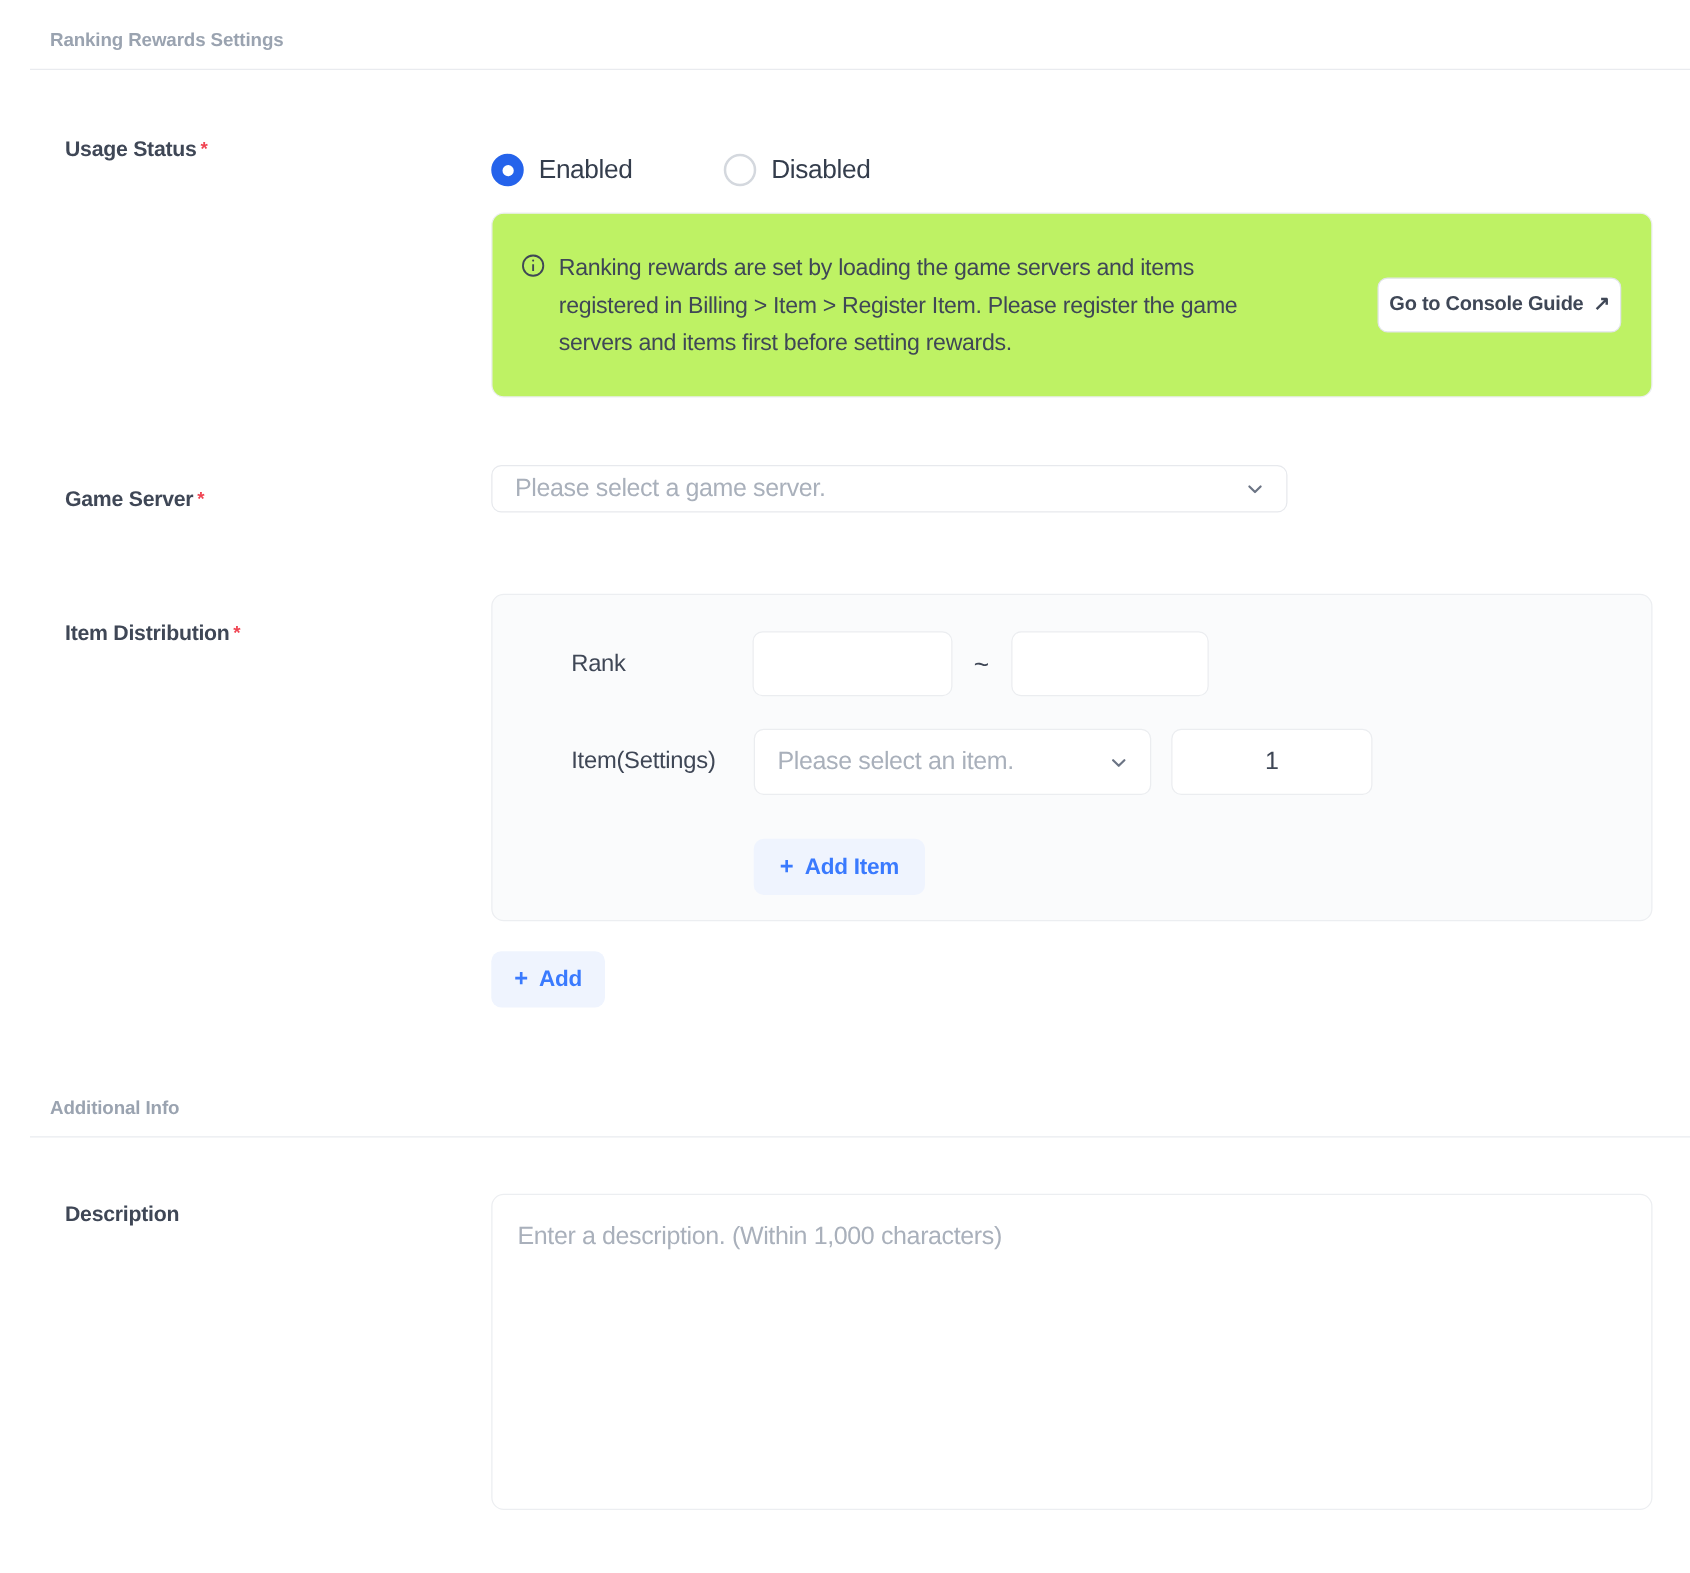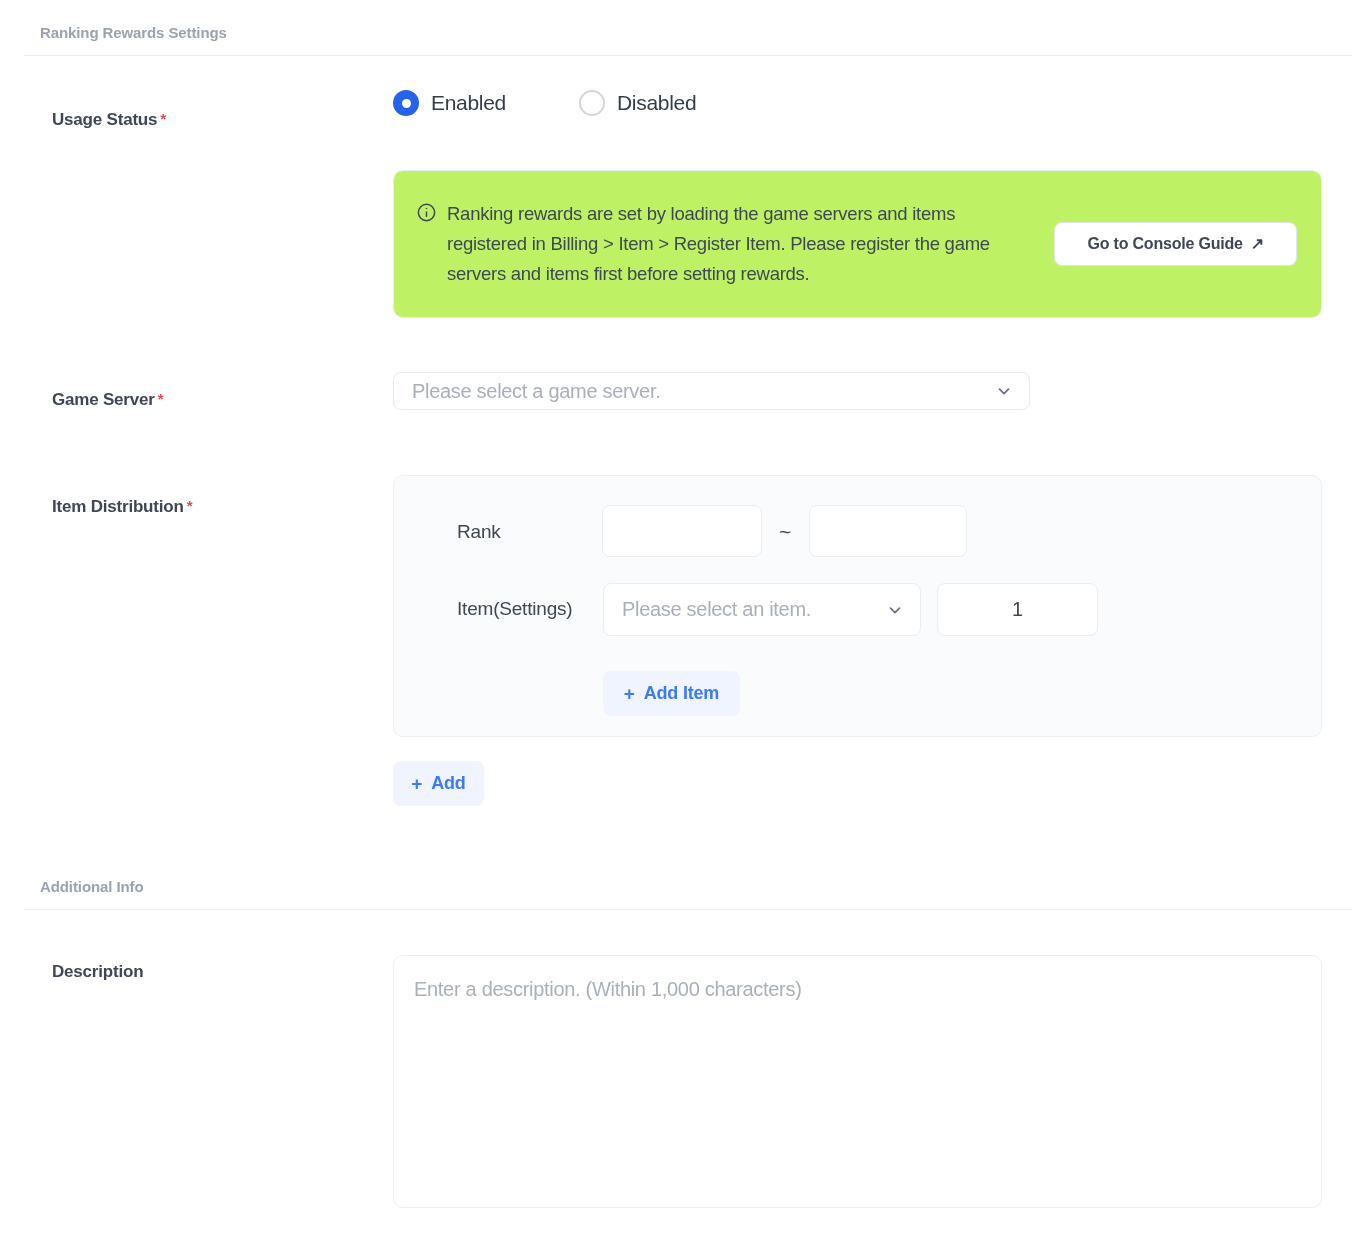--- a/index.html
+++ b/index.html
@@ -113,21 +113,21 @@
     line-height: 30px;
     color: #3f4756;
     letter-spacing: -0.25px;
     max-width: 575px;
   }
   .guide-btn {
     flex: none;
     background: #ffffff;
     border: 1px solid #e2e5ea;
     border-radius: 8px;
-    padding: 12px 32px;
+    padding: 12px 8px;
     font-size: 16px;
     font-weight: bold;
     color: #3f4756;
     letter-spacing: -0.2px;
     cursor: pointer;
     display: flex;
     align-items: center;
     gap: 8px;
     white-space: nowrap;
   }
@@ -234,21 +234,21 @@
 <div class="page">
 
   <div class="section-header" style="top:24px;">
     <div class="title">Ranking Rewards Settings</div>
   </div>
 
   <div class="row-label" style="left:52px; top:110px;">
     <span>Usage Status</span><span class="req">*</span>
   </div>
 
-  <div class="radio-group" style="left:393px; top:90px;">
+  <div class="radio-group" style="left:393px; top:123px;">
     <div class="radio-opt">
       <span class="radio-dot checked"></span>
       <span class="radio-label">Enabled</span>
     </div>
     <div class="radio-opt" style="margin-left:55px;">
       <span class="radio-dot"></span>
       <span class="radio-label">Disabled</span>
     </div>
   </div>
 

